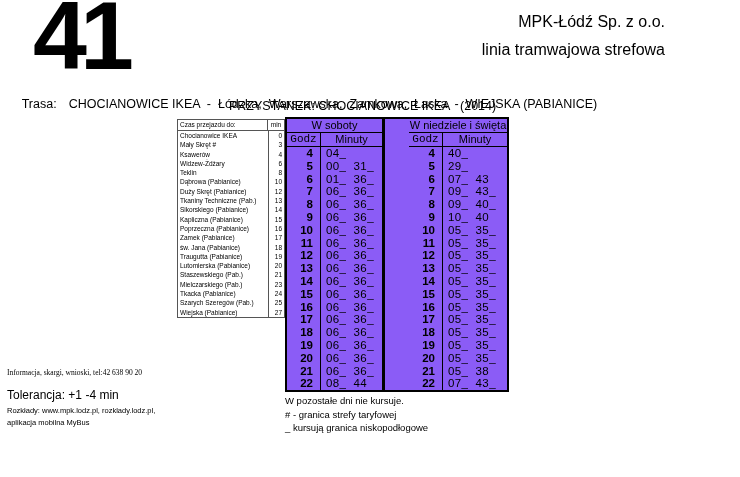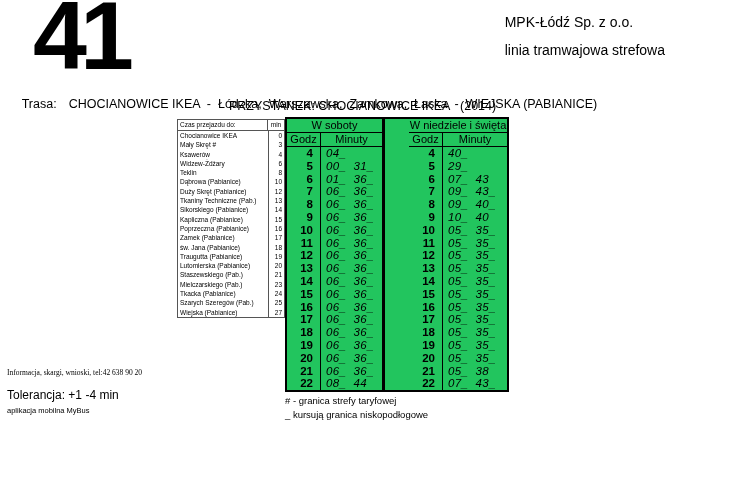--- a/index.html
+++ b/index.html
@@ -10,52 +10,52 @@
   }
   .abs{position:absolute;}
 
   
   .line-number{
     left:33px;top:-4px;font-size:97px;font-weight:bold;letter-spacing:-7px;
     line-height:80px;
   }
 
   
-  .company-block{right:75px;top:8px;font-size:14px;line-height:28px;}
+  .company-block{right:75px;top:8px;text-align:right;font-size:16px;line-height:28px;}
 
   
   .route-line{left:8px;top:83px;font-size:12.5px;white-space:pre;}
   .route-line .route-label{margin-right:12px;}
   .przystanek-line{left:222px;top:99px;font-size:12.5px;white-space:pre;margin-left:7px;}
 
   
   .tt-table{
     left:177px;top:119px;width:106px;border:1px solid #555;font-size:6.5px;
     background:#fff;
   }
   .tt-head{display:flex;border-bottom:1px solid #555;height:10px;line-height:10px;}
   .tt-head .tt-name{flex:1;padding-left:2px;}
   .tt-head .tt-min{width:16px;border-left:1px solid #555;text-align:center;}
   .tt-row{display:flex;height:9.3px;line-height:9.3px;}
   .tt-row .stop-name{flex:1;padding-left:2px;white-space:nowrap;overflow:hidden;}
   .tt-row .stop-min{width:16px;border-left:1px solid #555;text-align:right;padding-right:2px;box-sizing:border-box;}
 
   
-  .timetable{left:285px;top:117px;display:flex;border:2px solid #000;background:#22c55e;}
+  .timetable{left:285px;top:117px;display:flex;border:2px solid #000;background:#8b5cf6;}
   .half{width:95px;}
   .half.first{border-right:3px solid #000;}
   .half.second{width:98px;padding-left:24px;}
   .day-title{height:13px;line-height:13px;border-bottom:1px solid #000;text-align:center;font-size:11px;}
   .subhead{display:flex;height:13px;line-height:13px;border-bottom:1px solid #000;font-size:11px;}
-  .subhead .hcol{width:34px;border-right:1px solid #000;text-align:center;box-sizing:border-box;}
+  .subhead .hcol{width:34px;border-right:1px solid #000;text-align:center;box-sizing:border-box;font-family:Liberation Mono, monospace;}
   .subhead .mcol{flex:1;text-align:center;}
   .trow{display:flex;height:12.8px;line-height:12.8px;font-size:11.5px;}
   .trow .hcell{width:34px;border-right:1px solid #000;box-sizing:border-box;
     font-weight:bold;text-align:right;padding-right:7px;}
-  .trow .mcell{flex:1;padding-left:5px;white-space:pre;letter-spacing:0.4px;font-style:italic;}
+  .trow .mcell{flex:1;padding-left:5px;white-space:pre;letter-spacing:0.4px;}
 
   
   .notes{left:285px;top:394px;font-size:9.5px;line-height:13.5px;}
 
   
   .footer-info{left:7px;top:368px;font-size:7.5px;font-family:Liberation Serif, serif;}
   .footer-tolerance{left:7px;top:388px;font-size:12px;}
   .footer-schedules{left:7px;top:405px;font-size:7.5px;line-height:12px;}
 </style>
 </head>
@@ -332,23 +332,25 @@
           </div>
           <div class="trow">
             <div class="hcell">22</div>
             <div class="mcell">07_  43_</div>
           </div>
         </div>
     </div>
   </div>
 
   <div class="abs notes">
+    <div>W pozostałe dni nie kursuje.</div>
     <div># - granica strefy taryfowej</div>
     <div>_ kursują granica niskopodłogowe</div>
   </div>
 
   <div class="abs footer-info">Informacja, skargi, wnioski, tel:42 638 90 20</div>
   <div class="abs footer-tolerance">Tolerancja: +1 -4 min</div>
   <div class="abs footer-schedules">
+    <div>Rozkłady: www.mpk.lodz.pl, rozklady.lodz.pl,</div>
     <div>aplikacja mobilna MyBus</div>
   </div>
 
 </div>
 
 </body></html>

